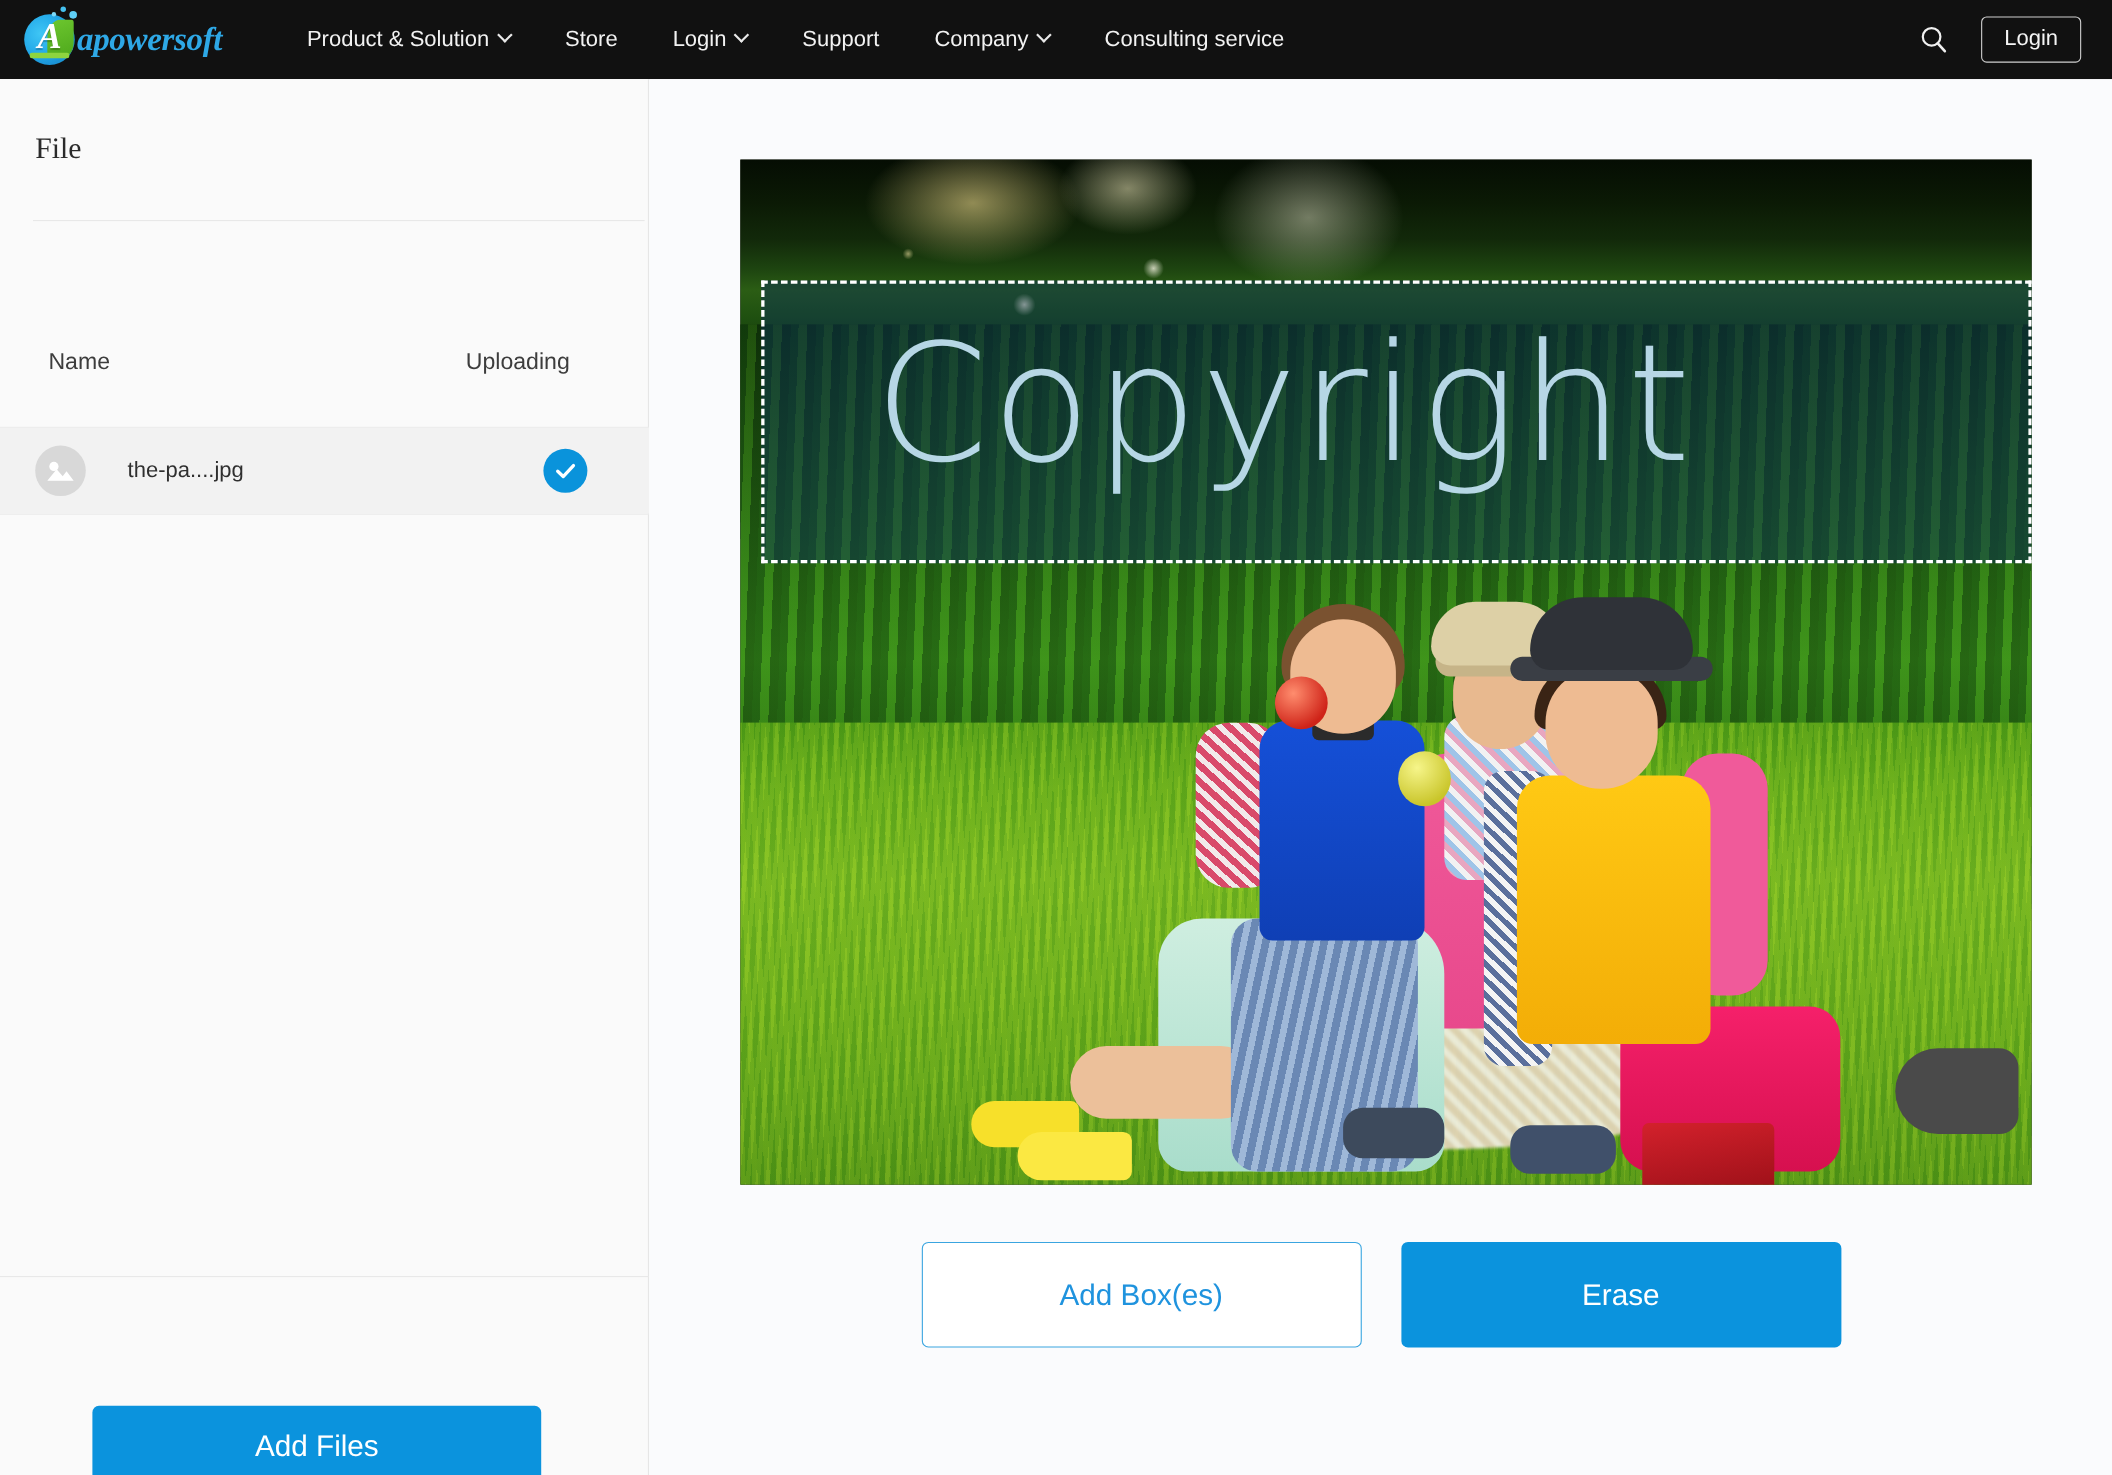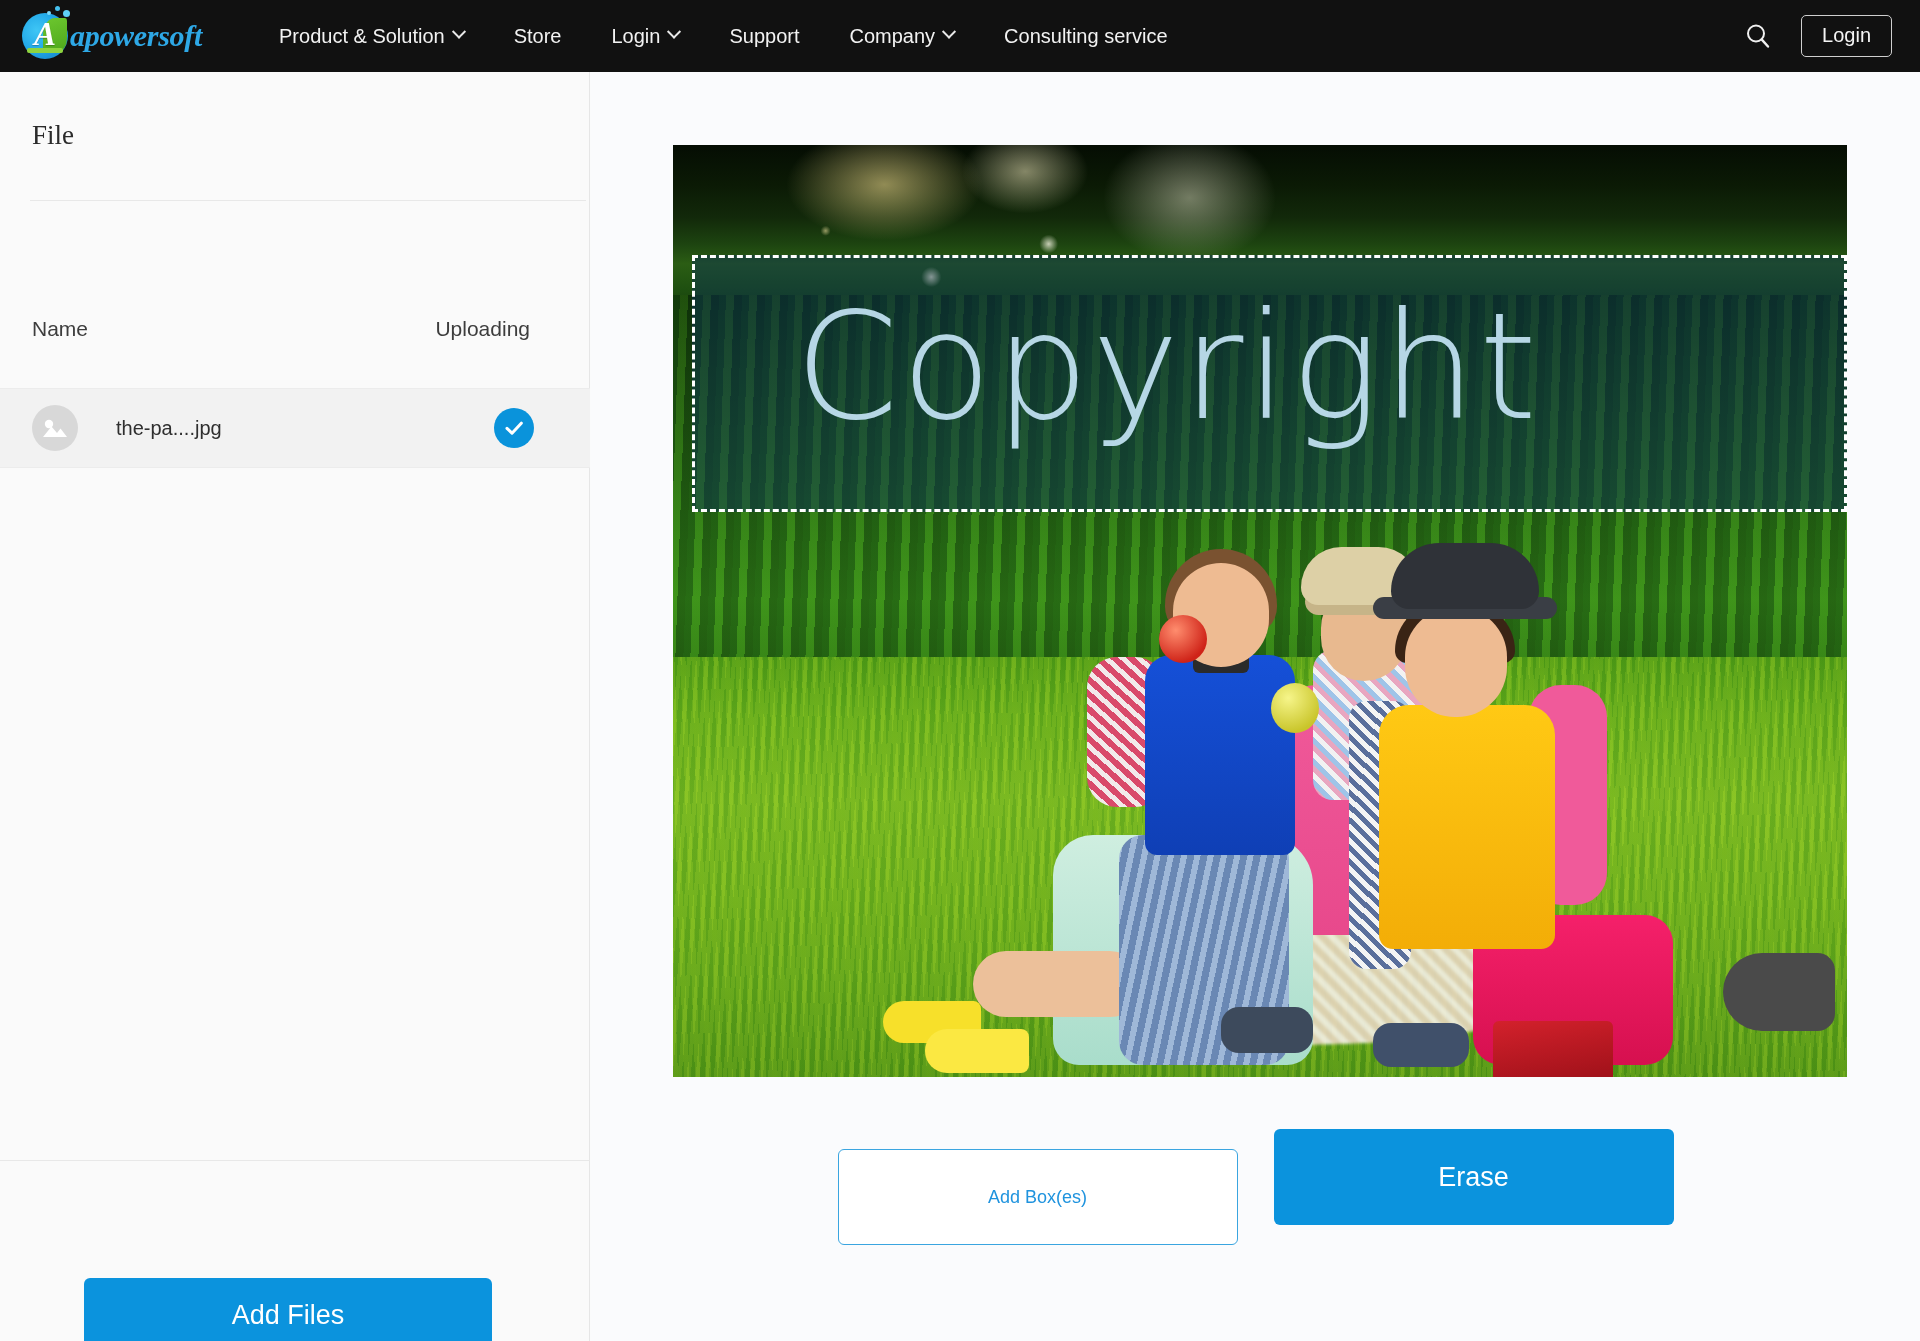--- a/index.html
+++ b/index.html
@@ -124,21 +124,21 @@
   }
   .sidebar-divider {
     position: absolute; left: 30px; top: 128px;
     width: 556px; height: 1px;
     background: #e8e8e8;
   }
   .file-table-head {
     position: absolute; top: 245px; left: 0;
     width: 590px;
     display: flex; align-items: center;
-    padding: 0 32px;
+    padding: 0 44px;
   }
   .th-name { font-size: 21px; color: #3d3d3d; }
   .th-status { margin-left: auto; font-size: 21px; color: #3d3d3d; padding-right: 28px; }
   .head-rule {
     position: absolute; left: 0; top: 316px;
     width: 590px; height: 1px; background: #ececec;
   }
   .file-row {
     position: absolute; top: 317px; left: 0;
     width: 590px; height: 78px;
@@ -303,24 +303,23 @@
   .action-row {
     position: absolute; left: 0; top: 1057px;
     width: 1329px;
     display: flex; justify-content: center; gap: 36px;
   }
   .add-box-btn {
     width: 400px; height: 96px;
     background: #ffffff;
     border: 1.6px solid #3aa5e0;
     border-radius: 6px;
-    color: #1f93de; font-size: 18px;
+    color: #1f93de; font-size: 27px;
     font-family: "Liberation Sans", sans-serif;
     cursor: pointer;
-    margin-top: 20px;
   }
   .erase-btn {
     width: 400px; height: 96px;
     background: #0b93dd;
     border: none; border-radius: 6px;
     color: #ffffff; font-size: 27px;
     font-family: "Liberation Sans", sans-serif;
     cursor: pointer;
   }
 </style>

